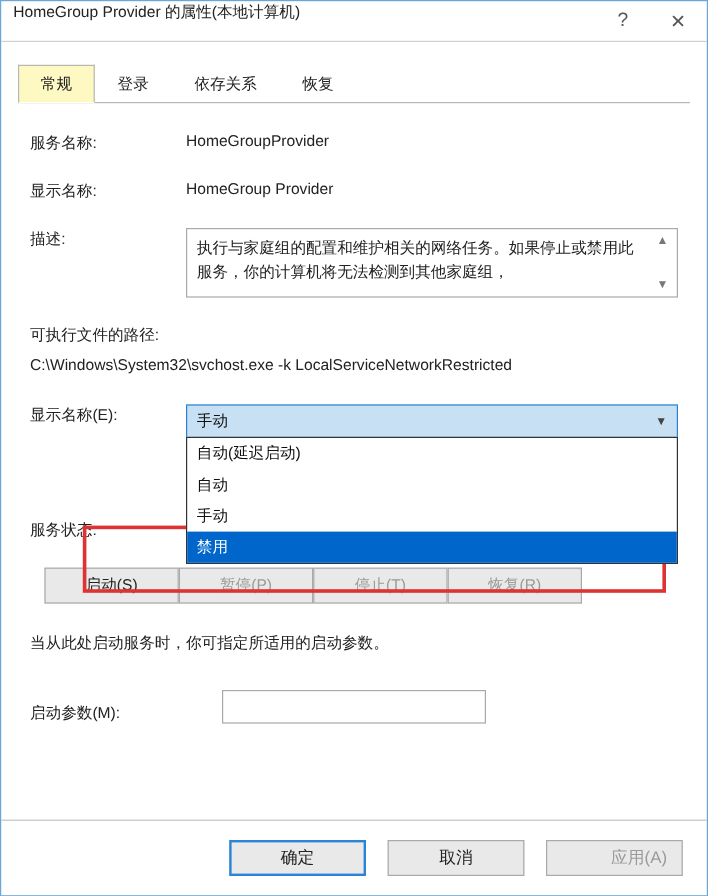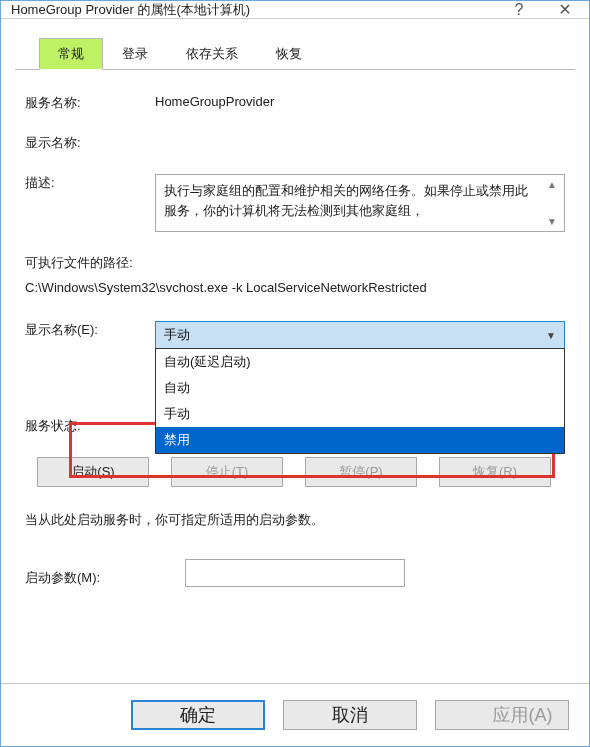--- a/index.html
+++ b/index.html
@@ -1,53 +1,53 @@
 <!DOCTYPE html>
 <html><head>
 <meta charset="utf-8">
 <style>
 * { box-sizing: border-box; font-family: "Microsoft YaHei", "SimSun", sans-serif; }
 body { margin: 0; background: #fff; }
 .window { width: 590px; height: 747px; border: 1px solid #6aa6d8; display: flex; flex-direction: column; position: relative; }
-.titlebar { height: 18px; display: flex; align-items: center; justify-content: space-between; padding: 0 0 0 10px; border-bottom: 1px solid #d0d0d0; }
+.titlebar { height: 34px; display: flex; justify-content: space-between; padding: 0 0 0 10px; border-bottom: 1px solid #d0d0d0; }
 .titlebar-title { font-size: 13px; color: #222; }
 .titlebar-btns { display: flex; height: 100%; }
 .titlebar-btn { width: 44px; display: flex; align-items: center; justify-content: center; font-size: 16px; color: #555; cursor: default; }
 .titlebar-btn.close { width: 48px; }
 .tabs-wrap { padding: 18px 14px 0 14px; }
 .tabs { display: flex; border-bottom: 1px solid #b7b7b7; }
 .tab { padding: 6px 18px; font-size: 13px; color: #222; border: 1px solid transparent; position: relative; top: 1px; cursor: default; }
-.tab.active { border: 1px solid #b7b7b7; border-bottom: 1px solid #fff; background: #bef264; margin-left: 24px; }
+.tab.active { border: 1px solid #b7b7b7; border-bottom: 1px solid #fff; background: #fef9c3; }
 .content { padding: 24px 24px 0 24px; font-size: 13px; color: #222; }
 .row { display: flex; margin-bottom: 22px; }
 .row .label { width: 130px; color: #222; }
 .row .value { flex: 1; }
 .desc-box { flex: 1; height: 58px; border: 1px solid #a9a9a9; padding: 6px 28px 6px 8px; font-size: 13px; line-height: 1.5; position: relative; background: #fff; }
 .desc-box .scroll-up, .desc-box .scroll-down { position: absolute; right: 4px; width: 16px; text-align: center; color: #777; font-size: 10px; }
 .desc-box .scroll-up { top: 2px; }
 .desc-box .scroll-down { bottom: 2px; }
 .path-label { margin-bottom: 8px; }
 .path-value { margin-bottom: 26px; word-break: break-all; }
 .select-wrap { position: relative; flex: 1; }
 .select-ctl { width: 100%; height: 28px; border: 1px solid #2a84d6; background: #c7e0f4; display: flex; align-items: center; justify-content: space-between; padding: 0 8px; font-size: 13px; color: #111; cursor: default; }
 .select-ctl .chev { font-size: 10px; color: #444; }
 .select-options { position: absolute; top: 27px; left: 0; right: 0; border: 1px solid #333; background: #fff; z-index: 10; }
 .select-option { padding: 4px 8px; font-size: 13px; color: #111; cursor: default; }
 .select-option.highlight { background: #0066cc; color: #fff; }
 .red-box { position: absolute; border: 3px solid #d33; pointer-events: none; z-index: 5; }
 .status-row { display: flex; margin-top: 68px; margin-bottom: 22px; }
-.buttons-row { display: flex; gap: 22px; margin-bottom: 24px; padding-left: 12px; }
+.buttons-row { display: flex; margin-bottom: 24px; padding-left: 12px; }
 .btn { width: 112px; height: 30px; border: 1px solid #a9a9a9; background: #e9e9e9; font-size: 13px; color: #222; display: flex; align-items: center; justify-content: center; cursor: default; }
 .btn.disabled { color: #9a9a9a; }
 .note { margin-bottom: 30px; line-height: 1.4; }
 .param-row { display: flex; align-items: flex-end; margin-bottom: 18px; }
 .param-row .label { width: 160px; }
 .param-input { width: 220px; height: 28px; border: 1px solid #a9a9a9; background: #fff; }
 .footer { border-top: 1px solid #c4c4c4; padding: 16px 20px; display: flex; justify-content: flex-end; gap: 18px; }
-.fbtn { width: 134px; height: 30px; border: 1px solid #a9a9a9; background: #e9e9e9; font-size: 18px; color: #222; display: flex; align-items: center; justify-content: center; cursor: default; }
+.fbtn { width: 114px; height: 30px; border: 1px solid #a9a9a9; background: #e9e9e9; font-size: 14px; color: #222; display: flex; align-items: center; justify-content: center; cursor: default; }
 .fbtn.primary { border: 2px solid #2a84d6; background: #e9e9e9; }
 .fbtn.disabled { color: #9a9a9a; padding-left: 41px; }
 </style>
 </head>
 <body>
 
 <div class="window">
   <div class="titlebar">
     <span class="titlebar-title">HomeGroup Provider 的属性(本地计算机)</span>
     <div class="titlebar-btns">
@@ -65,20 +65,21 @@
     </div>
   </div>
 
   <div class="content" style="position:relative; flex:1;">
     <div class="row">
       <div class="label">服务名称:</div>
       <div class="value">HomeGroupProvider</div>
     </div>
     <div class="row">
       <div class="label">显示名称:</div>
+      <div class="value">HomeGroup Provider</div>
     </div>
     <div class="row">
       <div class="label">描述:</div>
       <div class="desc-box">
         <span>执行与家庭组的配置和维护相关的网络任务。如果停止或禁用此服务，你的计算机将无法检测到其他家庭组，</span>
         <span class="scroll-up">▲</span>
         <span class="scroll-down">▼</span>
       </div>
     </div>
     <div class="path-label">可执行文件的路径:</div>
@@ -102,22 +103,22 @@
 
     <div class="red-box" style="left:68px; top:352px; width:486px; height:56px;"></div>
 
     <div class="status-row">
       <div class="label" style="width:130px;">服务状态:</div>
       <div>已停止</div>
     </div>
 
     <div class="buttons-row">
       <div class="btn">启动(S)</div>
+      <div class="btn disabled">暂停(P)</div>
       <div class="btn disabled">停止(T)</div>
-      <div class="btn disabled">暂停(P)</div>
       <div class="btn disabled">恢复(R)</div>
     </div>
 
     <div class="note">当从此处启动服务时，你可指定所适用的启动参数。</div>
 
     <div class="param-row">
       <div class="label">启动参数(M):</div>
       <div class="param-input"></div>
     </div>
   </div>

